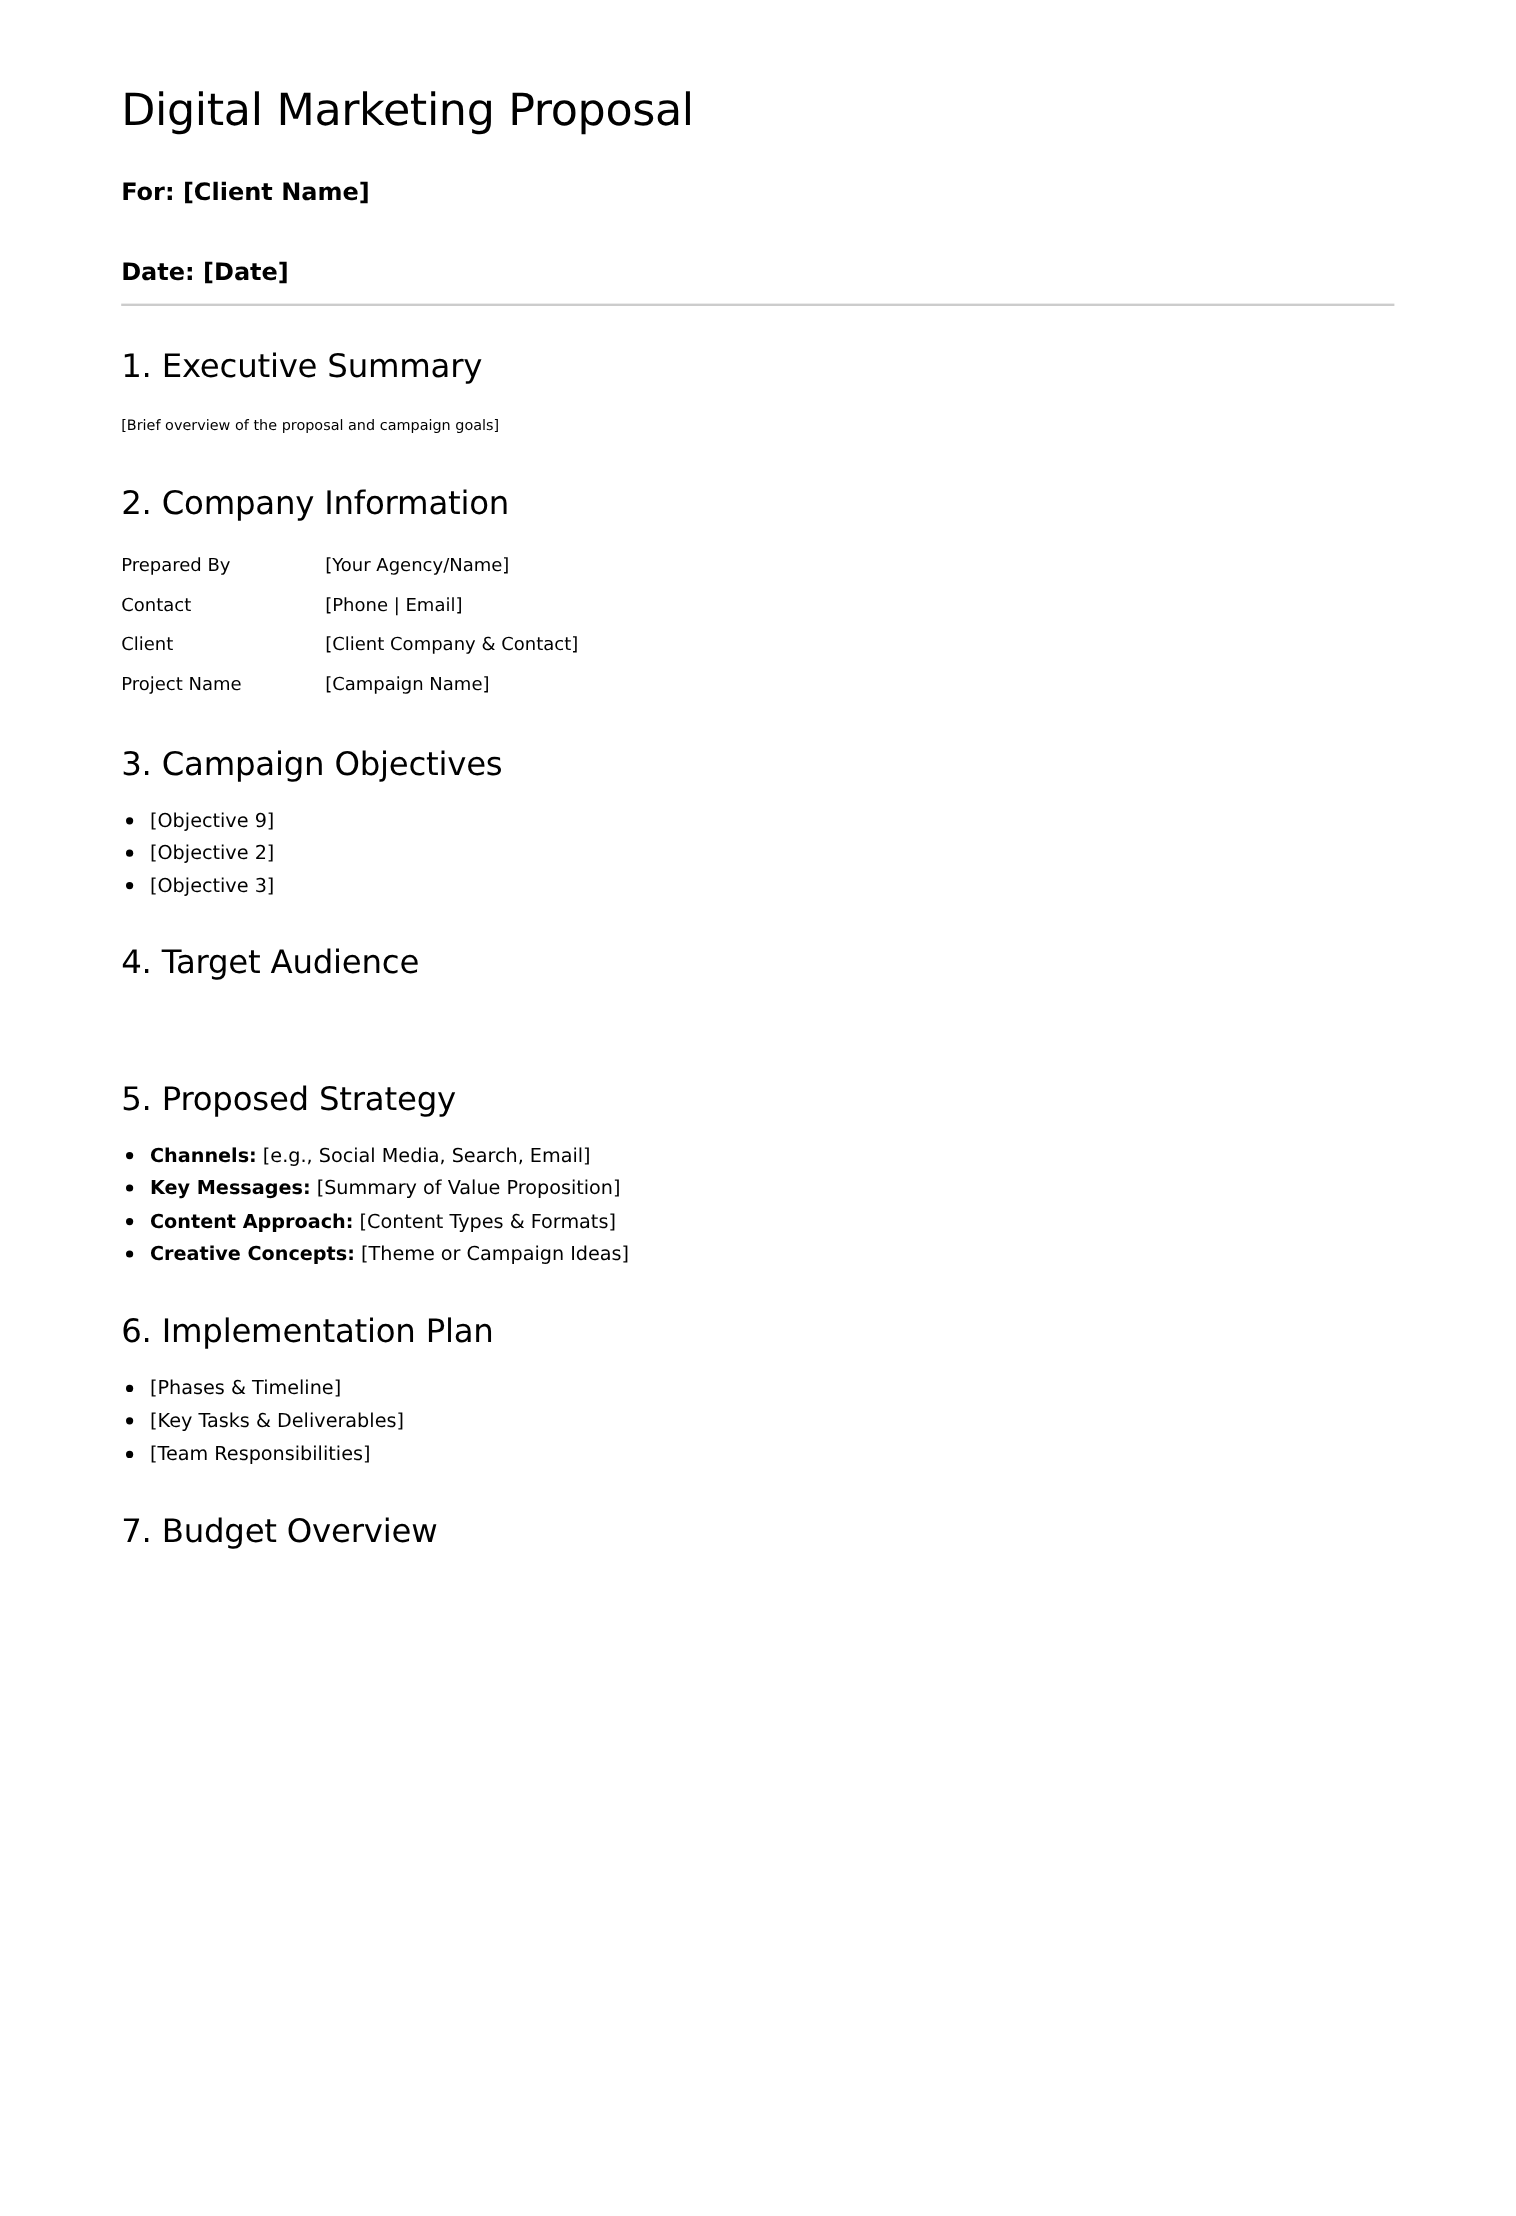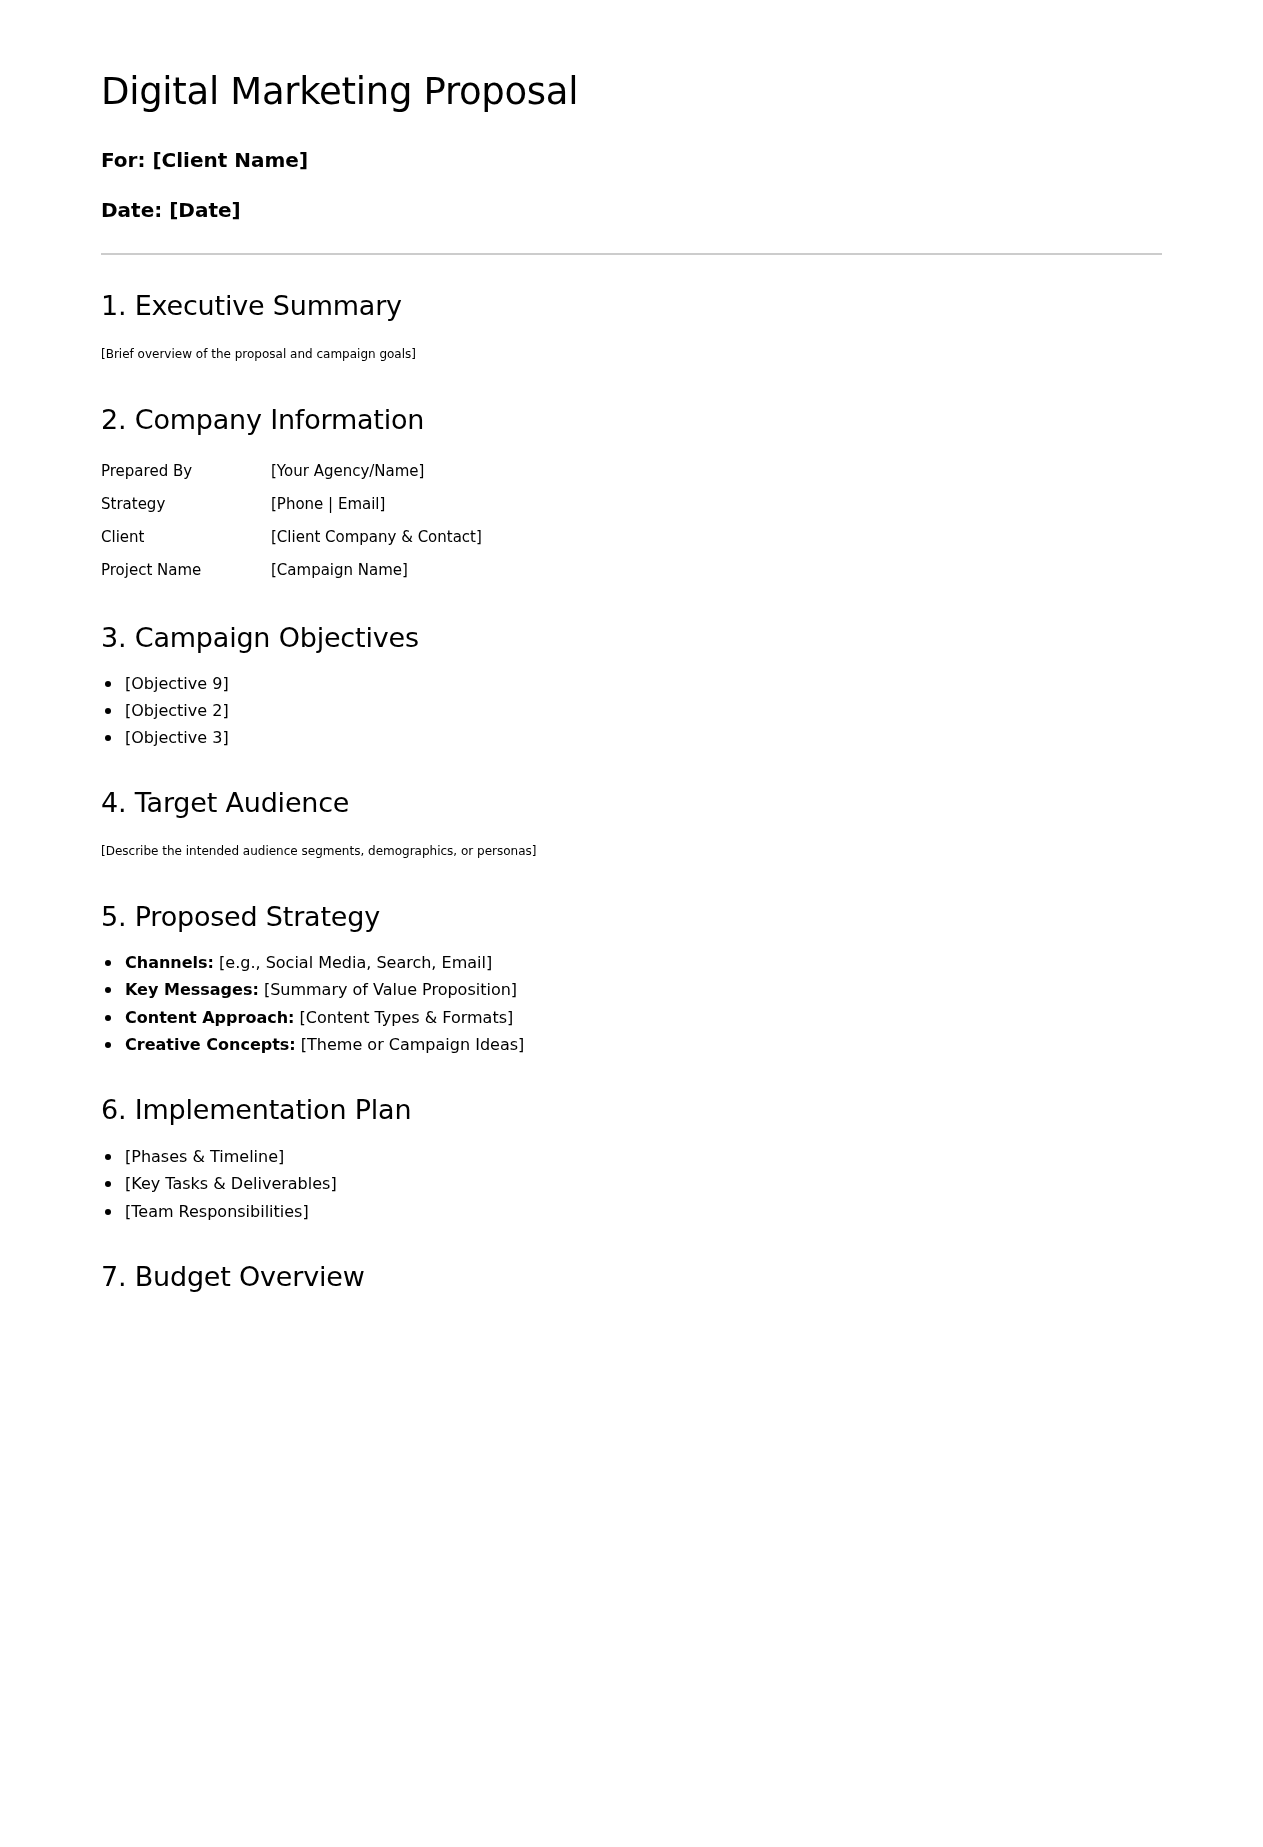--- a/index.html
+++ b/index.html
@@ -23,35 +23,35 @@
   .li .txt { position: absolute; left: 24px; }
   .li .b { font-weight: bold; }
 </style>
 </head>
 <body>
 
 <div class="page">
 
   <div class="abs title" style="top:70px;">Digital Marketing Proposal</div>
   <div class="abs meta" style="top:149px;">For: [Client Name]</div>
-  <div class="abs meta" style="top:199px;">Date: [Date]</div>
+  <div class="abs meta" style="top:215px;">Date: [Date]</div>
 
   <div class="hr"></div>
 
   <div class="abs h2" style="top:291px;">1. Executive Summary</div>
   <div class="abs p" style="top:343px;">[Brief overview of the proposal and campaign goals]</div>
 
   <div class="abs h2" style="top:405px;">2. Company Information</div>
   <div>
     <div class="row" style="top:460px;">
       <span class="k">Prepared By</span>
       <span class="v">[Your Agency/Name]</span>
     </div>
     <div class="row" style="top:493px;">
-      <span class="k">Strategy</span>
+      <span class="k">Contact</span>
       <span class="v">[Phone | Email]</span>
     </div>
     <div class="row" style="top:526px;">
       <span class="k">Client</span>
       <span class="v">[Client Company &amp; Contact]</span>
     </div>
     <div class="row" style="top:559px;">
       <span class="k">Project Name</span>
       <span class="v">[Campaign Name]</span>
     </div>
@@ -67,21 +67,20 @@
         <span class="bullet"></span>
         <span class="txt">[Objective 2]</span>
       </div>
     <div class="li" style="top:727px;">
         <span class="bullet"></span>
         <span class="txt">[Objective 3]</span>
       </div>
   </div>
 
   <div class="abs h2" style="top:788px;">4. Target Audience</div>
-  <div class="abs p" style="top:840px;">[Describe the intended audience segments, demographics, or personas]</div>
 
   <div class="abs h2" style="top:902px;">5. Proposed Strategy</div>
   <div>
     <div class="li" style="top:952px;">
         <span class="bullet"></span>
         <span class="txt"><span class="b">Channels:</span><span> [e.g., Social Media, Search, Email]</span></span>
       </div>
     <div class="li" style="top:979px;">
         <span class="bullet"></span>
         <span class="txt"><span class="b">Key Messages:</span><span> [Summary of Value Proposition]</span></span>

